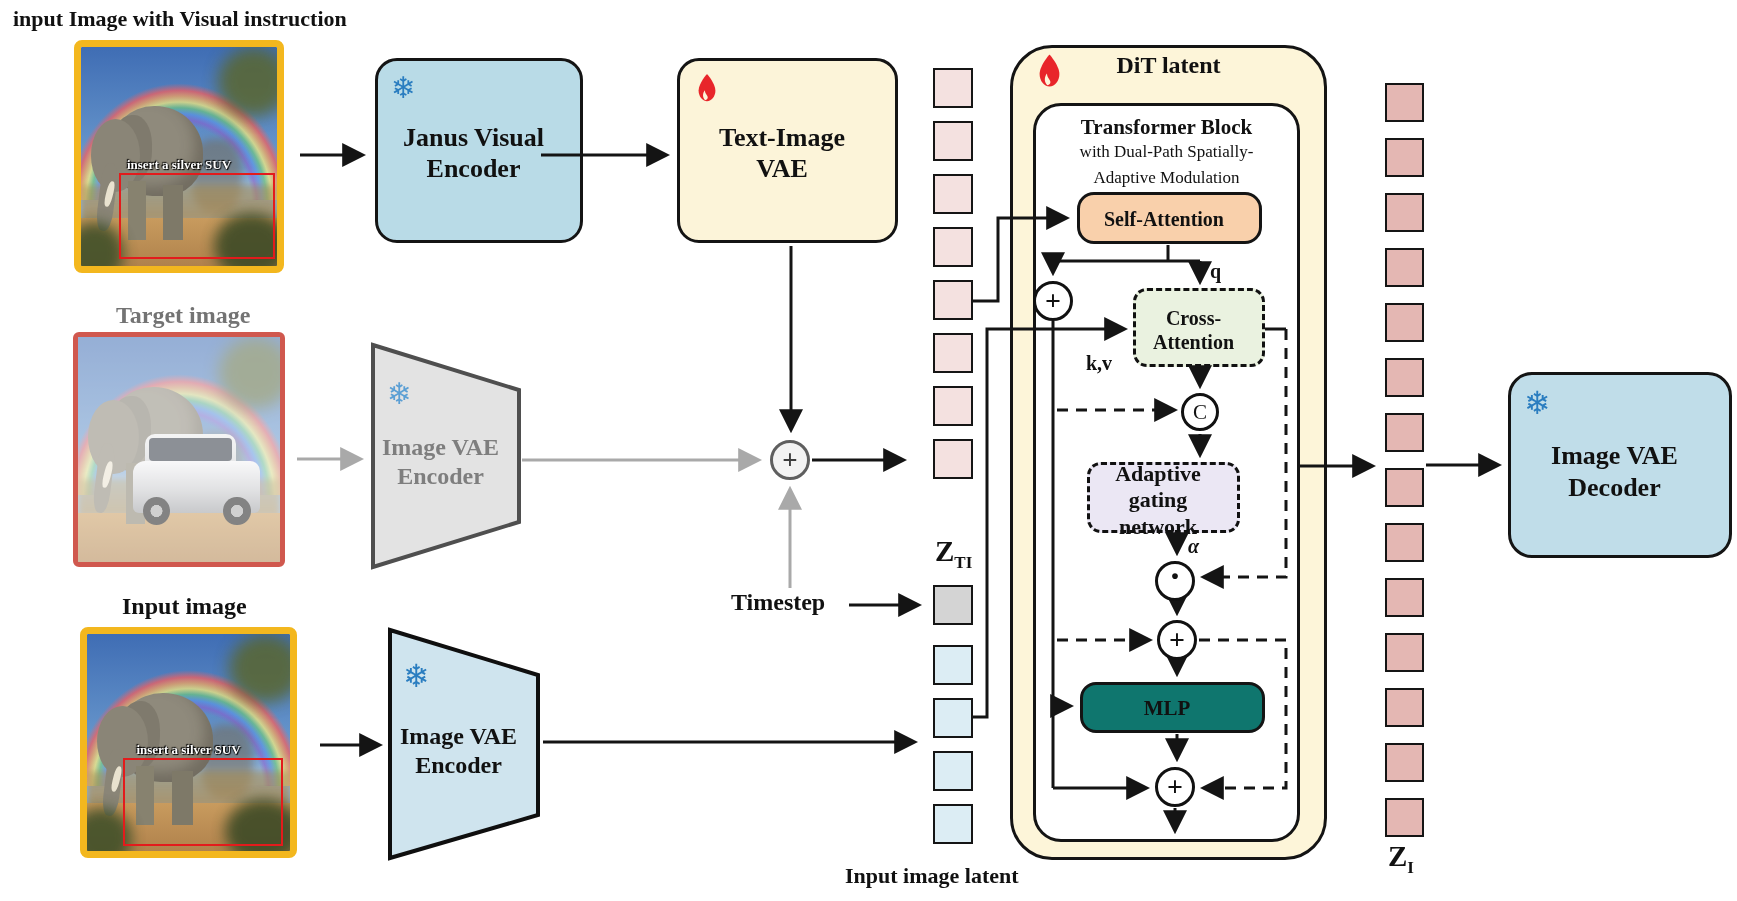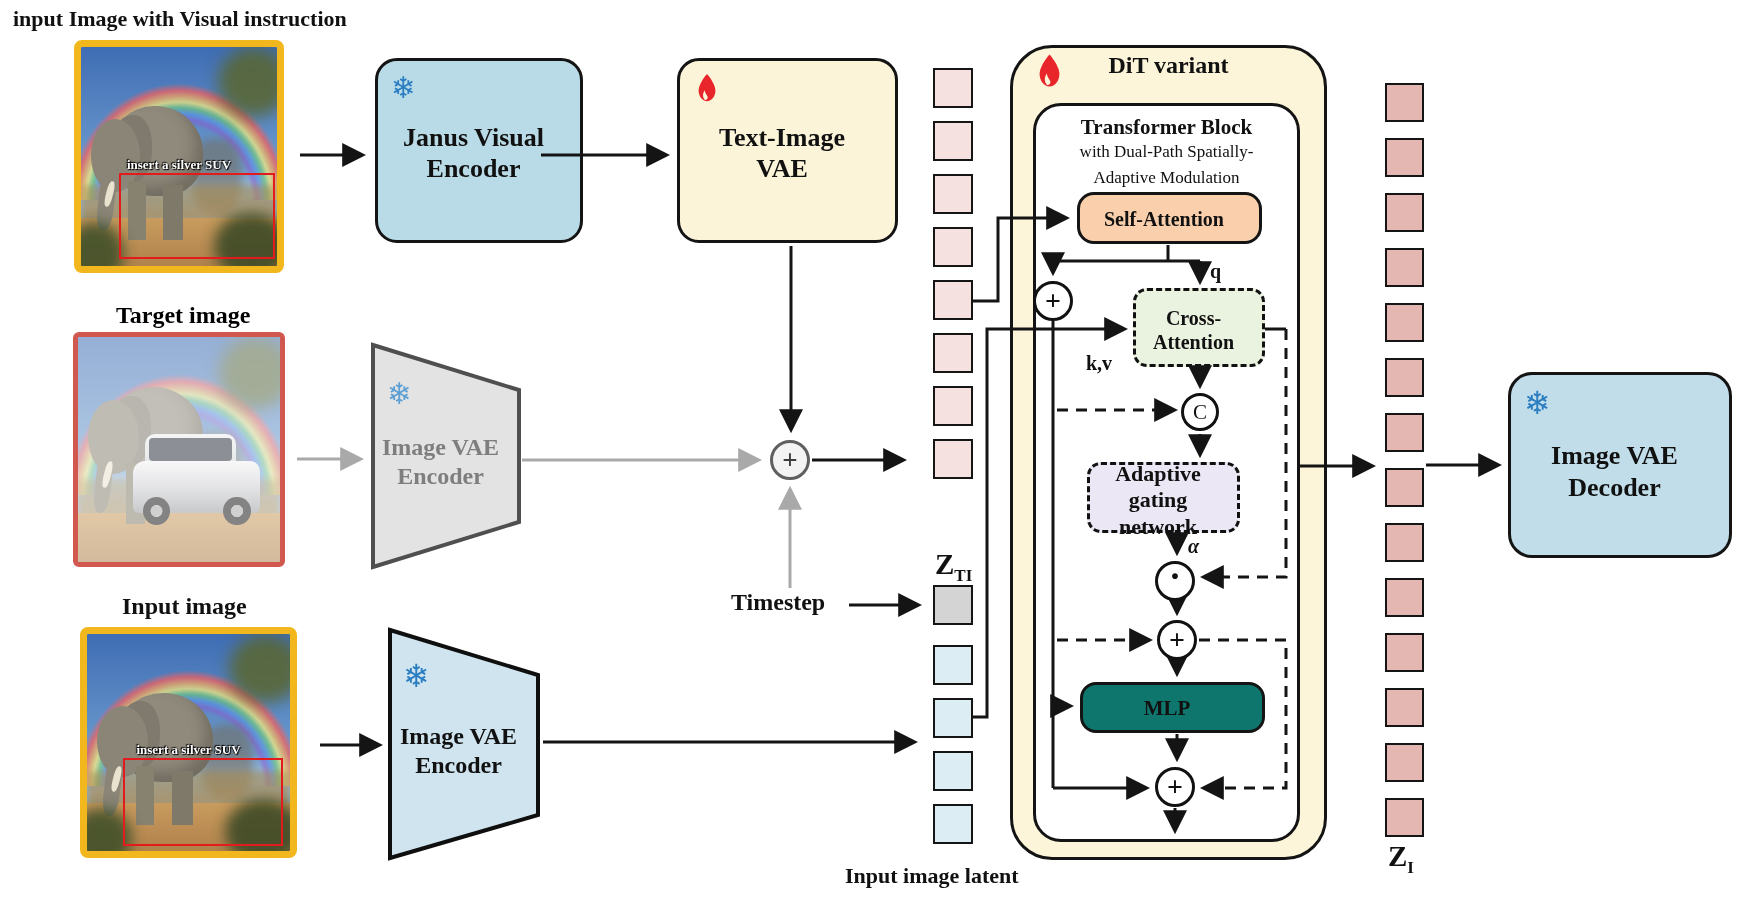--- a/index.html
+++ b/index.html
@@ -76,21 +76,21 @@
       <div class="e-tusk"></div>
       <div class="e-leg1"></div>
       <div class="e-leg2"></div>
       <div class="bush2"></div>
       <div class="bush3"></div>
       <div class="redbox" style="left:38px;top:126px;width:152px;height:82px;"></div>
       <div class="instr" style="top:110px;">insert a silver SUV</div>
     </div>
   </div>
 
-  <div class="lab" style="left:116px;top:302px;font-size:24px;color:#000000;">Target image</div>
+  <div class="lab" style="left:116px;top:302px;font-size:24px;color:#737373;">Target image</div>
 
   <div class="card" style="left:73px;top:332px;width:212px;height:235px;border:5px solid #d0584e;border-radius:6px;">
     <div class="scene">
       <div class="rainbow"></div>
       <div class="bush1"></div>
       <div class="tree"></div>
       <div class="scrub"></div>
       <div class="ground"></div>
       <div class="e-body" style="top:22%;"></div>
       <div class="e-ear" style="top:26%;"></div>
@@ -173,21 +173,21 @@
     </div>
   </div>
 
   <div class="bigbox z1" style="left:1010px;top:45px;width:317px;height:815px;border-radius:42px;background:#fdf5d9;">
     <span class="boxicon" style="left:20px;top:4px;">
       <svg width="33" height="38" viewBox="0 0 24 26">
         <path d="M12 1C12 1 4.8 9 4.8 15.2 4.8 20.2 8 24.3 12 24.3 16 24.3 19.2 20.2 19.2 15.2 19.2 9 12 1 12 1Z" fill="#e8252a"></path>
         <path d="M10.4 23.4C7.8 20.8 8.3 17.4 10.1 14.9 10.3 17.6 11.7 18.7 12.4 20.1 13 21.4 12.6 22.9 10.4 23.4Z" fill="#fdf5d9"></path>
       </svg>
     </span>
-    <div class="abs" style="left:0;right:0;top:4px;text-align:center;font-weight:bold;font-size:24px;">DiT variant</div>
+    <div class="abs" style="left:0;right:0;top:4px;text-align:center;font-weight:bold;font-size:24px;">DiT latent</div>
   </div>
 
   <div class="bigbox z3" style="left:1077px;top:192px;width:185px;height:52px;border-radius:17px;background:#f9d0ab;border-width:3px;">
     <div class="btext" style="font-size:20px;">Self-Attention</div>
   </div>
 
   <div class="bigbox z2" style="left:1033px;top:103px;width:267px;height:739px;border-radius:28px;background:#fff;">
     <div class="abs" style="left:0;right:0;top:9px;text-align:center;">
       <div style="font-weight:bold;font-size:21px;">Transformer Block</div>
       <div style="font-size:17px;margin-top:2px;">with Dual-Path Spatially-</div>
@@ -250,21 +250,21 @@
       <div class="latsq" style="height: 39px; width: 39px; background: rgb(228, 183, 179);"></div>
       <div class="latsq" style="height: 39px; width: 39px; background: rgb(228, 183, 179);"></div>
       <div class="latsq" style="height: 39px; width: 39px; background: rgb(228, 183, 179);"></div>
       <div class="latsq" style="height: 39px; width: 39px; background: rgb(228, 183, 179);"></div>
       <div class="latsq" style="height: 39px; width: 39px; background: rgb(228, 183, 179);"></div>
       <div class="latsq" style="height: 39px; width: 39px; background: rgb(228, 183, 179);"></div>
       <div class="latsq" style="height: 39px; width: 39px; background: rgb(228, 183, 179);"></div>
       <div class="latsq" style="height: 39px; width: 39px; background: rgb(228, 183, 179);"></div>
     </div>
 
-  <div class="lab" style="left:935px;top:535px;font-size:29px;margin-top:13px;">
+  <div class="lab" style="left:935px;top:535px;font-size:29px;">
     <span>Z</span><sub style="font-size:17px;">TI</sub>
   </div>
   <div class="lab" style="left:1388px;top:840px;font-size:29px;">
     <span>Z</span><sub style="font-size:17px;">I</sub>
   </div>
   <div class="lab" style="left:731px;top:589px;font-size:24px;">Timestep</div>
   <div class="lab" style="left:845px;top:863px;font-size:22px;">Input image latent</div>
 
   <div class="lab z8" style="left:1210px;top:260px;font-size:20px;">q</div>
   <div class="lab z8" style="left:1086px;top:352px;font-size:20px;">k,v</div>

